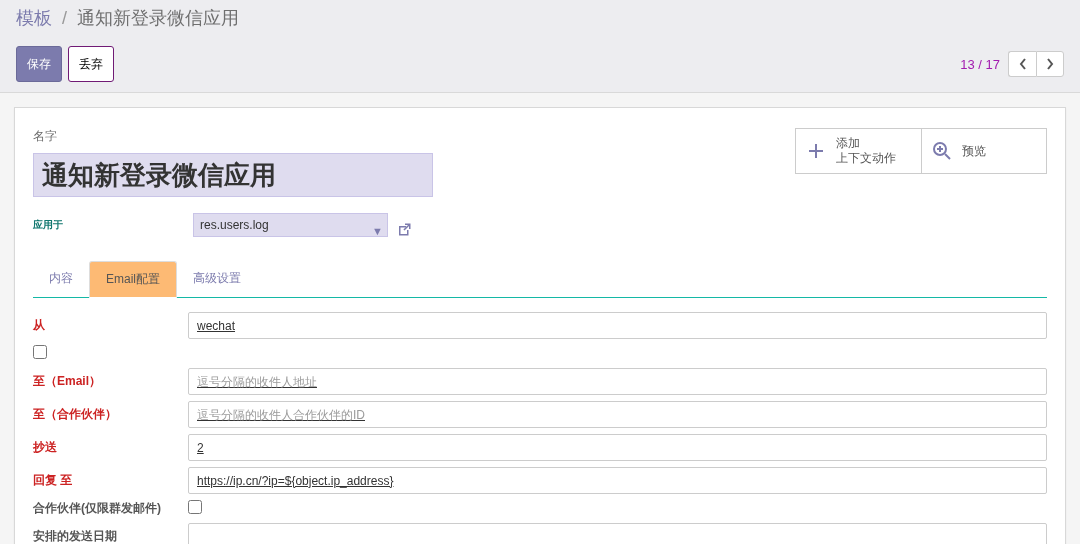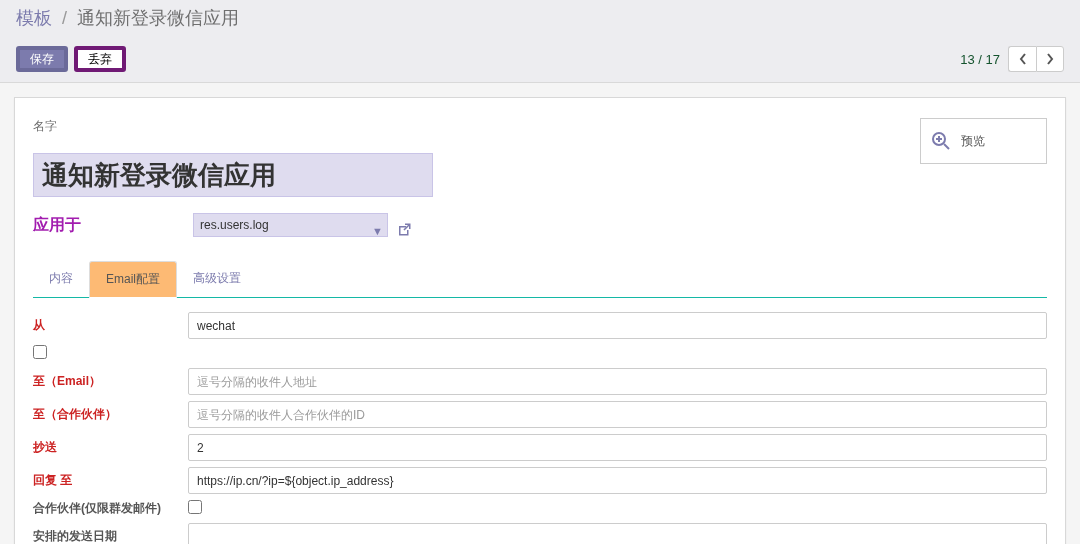--- a/index.html
+++ b/index.html
@@ -4,52 +4,52 @@
   <style>
     * { box-sizing: border-box; margin: 0; padding: 0; }
     body { font-family: "Helvetica Neue", Arial, "Microsoft YaHei", sans-serif; font-size: 13px; color: #4c4c4c; background: #f5f5f5; }
     .cp-bar { background: #ededf0; border-bottom: 1px solid #d9d9d9; padding: 6px 16px 10px; }
     .breadcrumb { font-size: 18px; color: #888; margin-bottom: 16px; }
     .breadcrumb a { color: #7c7bad; text-decoration: none; }
     .breadcrumb .sep { color: #999; margin: 0 5px; }
     .breadcrumb .current { color: #6f6f6f; }
     .cp-row { display: flex; align-items: center; justify-content: space-between; }
     .cp-left { display: flex; gap: 6px; }
-    .btn { display: inline-flex; align-items: center; justify-content: center; border: 4px solid #701a75; background: #fff; padding: 4px 10px; border-radius: 3px; font-size: 12px; cursor: pointer; height: 26px; line-height: 1; }
+    .btn { display: inline-flex; align-items: center; justify-content: center; border: 1px solid #701a75; background: #fff; padding: 4px 10px; border-radius: 3px; font-size: 12px; cursor: pointer; height: 36px; line-height: 1; }
     .btn-primary { background: #7c7bad; border-color: #6b6a99; color: #fff; }
-    .cp-right { display: flex; align-items: center; gap: 8px; color: #14532d; }
+    .cp-right { display: flex; align-items: center; gap: 8px; color: #a21caf; }
     .pager-btns { display: flex; }
     .pager-btn { width: 28px; height: 26px; border: 1px solid #ccc; background: #fff; display: flex; align-items: center; justify-content: center; cursor: pointer; }
     .pager-btn:first-child { border-radius: 3px 0 0 3px; border-right: none; }
     .pager-btn:last-child { border-radius: 0 3px 3px 0; }
     .sheet-wrap { padding: 14px 14px 20px; }
     .sheet { background: #fff; border: 1px solid #d8d8d8; box-shadow: 0 1px 2px rgba(0,0,0,0.05); padding: 20px 18px; min-height: 440px; position: relative; max-width: 1052px; }
     .top-row { display: flex; justify-content: space-between; align-items: flex-start; }
-    .title-block .field-label { color: #6a6a6a; font-size: 12px; margin-bottom: 18px; }
+    .title-block .field-label { color: #6a6a6a; font-size: 12px; margin-bottom: 8px; }
     .title-input { font-size: 26px; font-weight: bold; color: #333; background: #dfdcef; border: 1px solid #c9c4e7; padding: 4px 8px; width: 400px; height: 44px; }
     .stat-buttons { display: flex; border: 1px solid #ccc; }
     .stat-btn { display: flex; align-items: center; gap: 8px; padding: 6px 14px 6px 10px; cursor: pointer; min-width: 125px; height: 44px; }
     .stat-btn + .stat-btn { border-left: 1px solid #ccc; }
     .stat-icon { color: #7c7bad; font-size: 22px; font-weight: bold; width: 22px; text-align:center; line-height:1; }
     .stat-text { font-size: 12px; color: #555; line-height: 1.25; }
     .row-applies { display: flex; align-items: center; margin-top: 16px; }
-    .row-applies .lbl { width: 160px; font-size: 16px; font-weight: bold; color: #a21caf; }
+    .row-applies .lbl { width: 160px; font-size: 10px; font-weight: bold; color: #0f766e; }
     .m2o { display: flex; align-items: flex-end; gap: 6px; }
     .m2o-input { width: 195px; height: 24px; background: #dfdcef; border: 1px solid #c9c4e7; padding: 0 6px; font-size: 12px; color: #333; }
     .m2o-caret { margin-left: -22px; color: #7c7bad; pointer-events: none; font-size: 11px; }
     .ext-link { color: #7c7bad; font-size: 16px; margin-left: 8px; cursor: pointer; display: inline-flex; }
     .tabs { display: flex; border-bottom: 1px solid #14b8a6; margin-top: 24px; }
     .tab { padding: 9px 16px; font-size: 12px; color: #7c7bad; cursor: pointer; }
     .tab.active { color: #555; border: 1px solid #ddd; border-bottom: 1px solid #fff; margin-bottom: -1px; background: #fdba74; border-radius: 3px 3px 0 0; }
     .form-body { margin-top: 14px; }
     .fr { display: flex; align-items: center; margin-bottom: 6px; }
     .fr .flabel { width: 155px; font-size: 12px; font-weight: bold; color: #555; padding-right: 8px; }
     .fr .flabel.req { color: #c22; }
     .fr .fcontrol { flex: 1; }
-    .text-input { width: 100%; height: 27px; border: 1px solid #ccc; border-radius: 2px; padding: 0 8px; font-size: 12px; color: #333; }
+    .text-input { width: 100%; height: 27px; border: 1px solid #ccc; border-radius: 2px; padding: 0 8px; font-size: 12px; color: #333; text-decoration: underline; }
     .text-input::placeholder { color: #9b9b9b; }
     .chk { width: 14px; height: 14px; }
     .flabel-multi { line-height: 1.3; }
     svg { display: block; }
   </style>
 </head>
 <body>
 
 <div class="cp-bar">
   <div class="breadcrumb">
@@ -86,20 +86,31 @@
 
 <div class="sheet-wrap">
   <div class="sheet">
 
     <div class="top-row">
       <div class="title-block">
         <div class="field-label">名字</div>
         <input class="title-input" value="通知新登录微信应用" style="">
       </div>
       <div class="stat-buttons">
+        <div class="stat-btn">
+          <span class="stat-icon">
+            <svg width="20" height="20" viewBox="0 0 20 20">
+                <path d="M9 3h2v14H9z M3 9h14v2H3z" fill="#7c7bad"></path>
+              </svg>
+          </span>
+          <div class="stat-text">
+            <div>添加</div>
+            <div>上下文动作</div>
+          </div>
+        </div>
         <div class="stat-btn">
           <span class="stat-icon">
             <svg width="20" height="20" viewBox="0 0 20 20">
                 <circle cx="8" cy="8" r="6" fill="none" stroke="#7c7bad" stroke-width="2"></circle>
                 <path d="M13 13 L18 18" stroke="#7c7bad" stroke-width="2"></path>
                 <path d="M7 5h2v6H7z M5 7h6v2H5z" fill="#7c7bad"></path>
               </svg>
           </span>
           <div class="stat-text">预览</div>
         </div>

